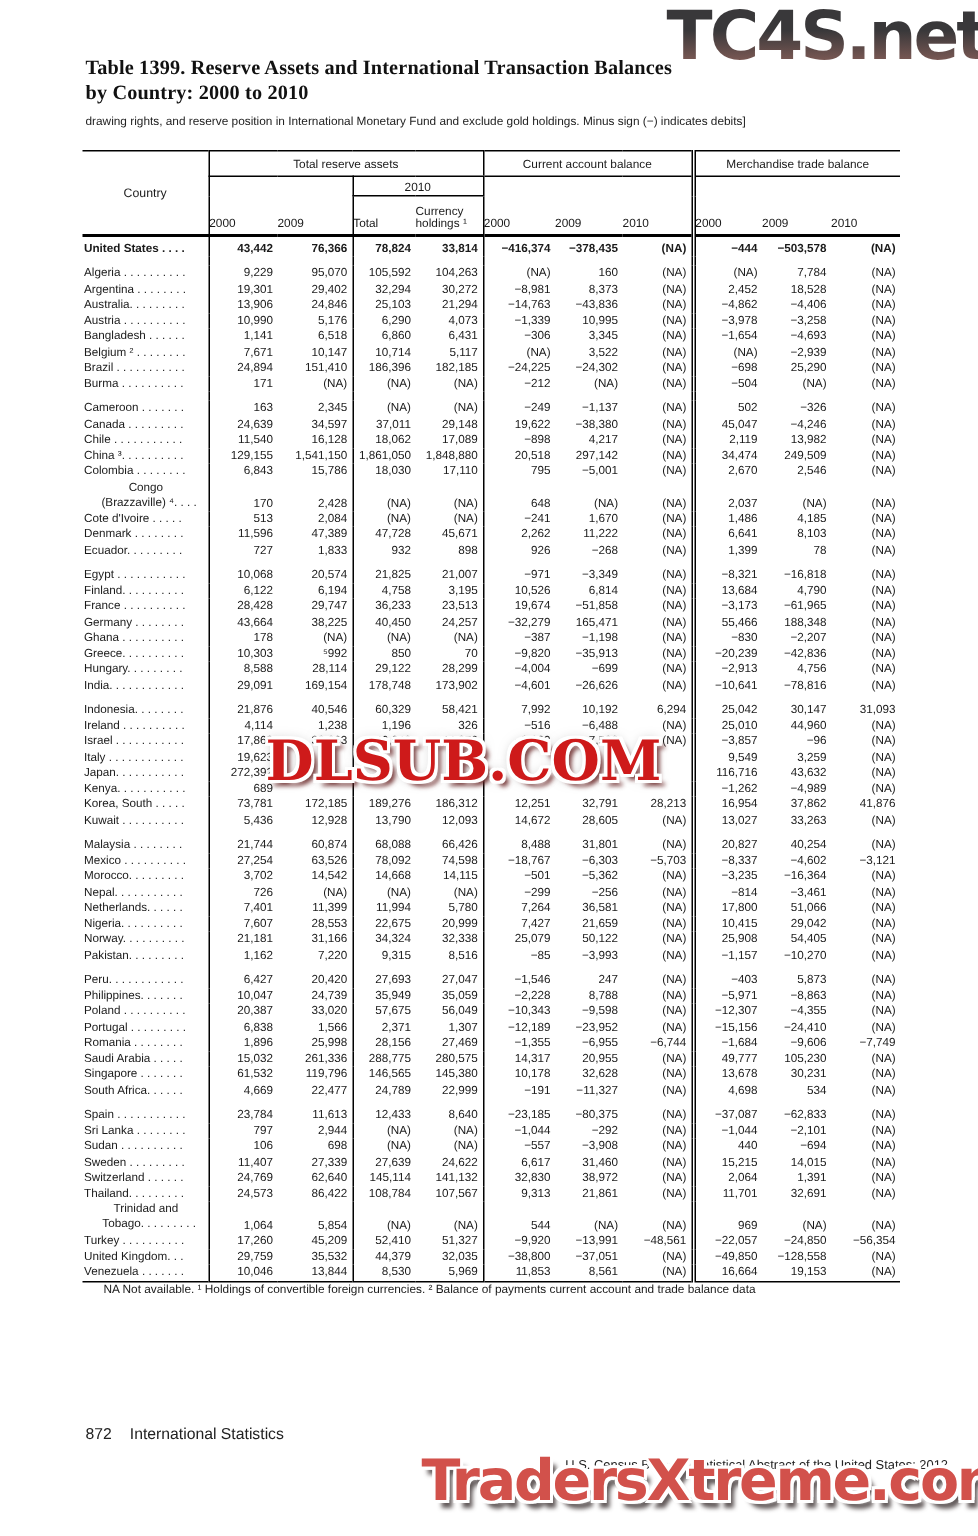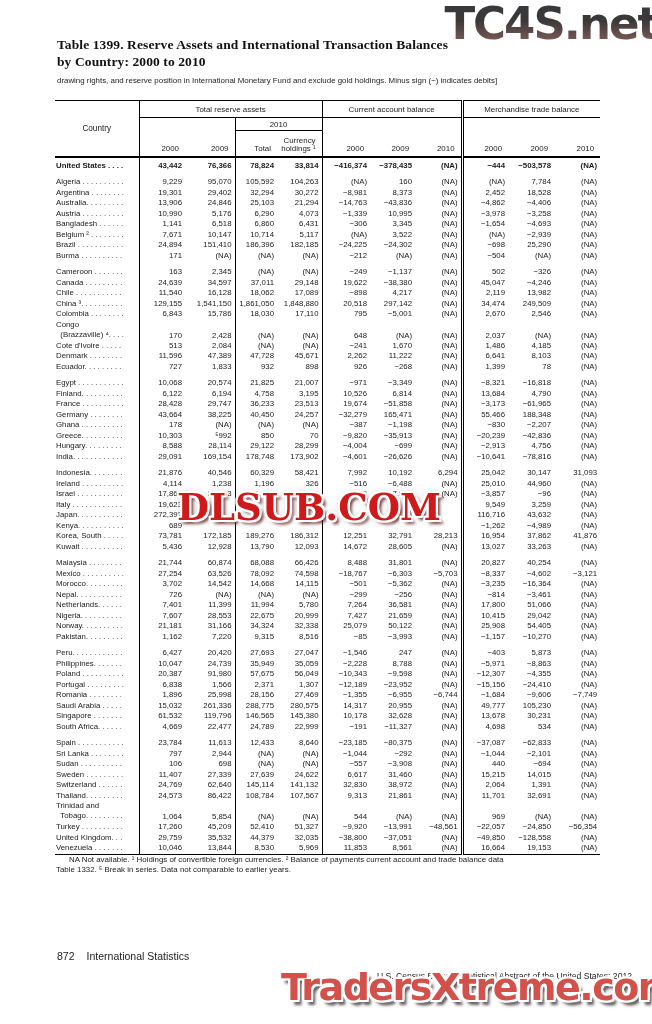--- a/index.html
+++ b/index.html
@@ -23,28 +23,28 @@
     font-size:7.8px;
   }
   th,td{padding:0 3px 0 0;font-weight:normal;margin:0;}
   thead th{font-size:7.9px;}
   .th-country{border-right:1px solid #000;border-bottom:2px solid #000;text-align:center;vertical-align:middle;font-size:8.2px;padding:0;}
   .th-group{border-bottom:1px solid #000;text-align:center;vertical-align:middle;height:16px;padding:0;margin-left:17px;}
   .bl{border-left:1px solid #000;}
   .bld{border-left:3px double #000;}
   .th-2010{border-bottom:1px solid #000;border-left:1px solid #000;text-align:center;height:12px;padding:0;}
   .spacer{height:12px;padding:0;}
-  .th-year{vertical-align:bottom;text-align:right;padding:0 6px 2px 0;border-bottom:2px solid #000;height:23px;line-height:8.6px;}
+  .th-year{vertical-align:bottom;text-align:left;padding:0 6px 2px 0;border-bottom:2px solid #000;height:23px;line-height:8.6px;}
   tbody td{height:10.5px;line-height:10px;text-align:right;white-space:nowrap;}
   td.country{text-align:left;padding:0 0 0 1px;border-right:1px solid #000;overflow:hidden;}
   td.country.multi{white-space:pre-line;line-height:10px;}
   tr.us td{font-weight:bold;height:13px;vertical-align:bottom;}
   tr.gap td{height:6px;}
   tr.tall td{height:21px;vertical-align:bottom;}
-  tr.tall td.country{vertical-align:top;}
+  tr.tall td.country{vertical-align:top;text-align:center;}
 
   
   .footnotes{position:absolute;left:56px;top:855px;width:546px;font-size:7.9px;line-height:10px;z-index:1;}
   .fn-indent{text-indent:13px;}
   .source-line{text-indent:13px;}
   .source-line .it{font-style:italic;}
   .footer-left{position:absolute;left:57px;top:950px;font-size:10.5px;z-index:1;color:#222;}
   .footer-left .sec{margin-left:12px;}
   .credit{position:absolute;right:20px;top:971px;font-size:8.6px;z-index:2;color:#222;}
 
@@ -774,21 +774,21 @@
         <td class="bl">−2,228</td>
         <td>8,788</td>
         <td>(NA)</td>
         <td class="bld">−5,971</td>
         <td>−8,863</td>
         <td>(NA)</td>
       </tr>
       <tr>
         <td class="country">Poland . . . . . . . . . .</td>
         <td>20,387</td>
-        <td>91,980</td>
+        <td>33,020</td>
         <td class="bl">57,675</td>
         <td>56,049</td>
         <td class="bl">−10,343</td>
         <td>−9,598</td>
         <td>(NA)</td>
         <td class="bld">−12,307</td>
         <td>−4,355</td>
         <td>(NA)</td>
       </tr>
       <tr>
@@ -998,21 +998,20 @@
         <td>(NA)</td>
         <td class="bld">16,664</td>
         <td>19,153</td>
         <td>(NA)</td>
       </tr>
     </tbody>
 </table>
 
 <div class="footnotes">
   <div class="fn-indent">NA Not available. ¹ Holdings of convertible foreign currencies. ² Balance of payments current account and trade balance data</div>
-  <div>Table 1332. ⁵ Break in series. Data not comparable to earlier years.</div>
 </div>
 
 <div class="footer-left">
   <span>872</span><span class="sec">International Statistics</span>
 </div>
 
 <div class="credit">U.S. Census Bureau, Statistical Abstract of the United States: 2012</div>
 
 <div class="wm-top">TC4S.net</div>
 <div class="wm-mid">DLSUB.COM</div>

